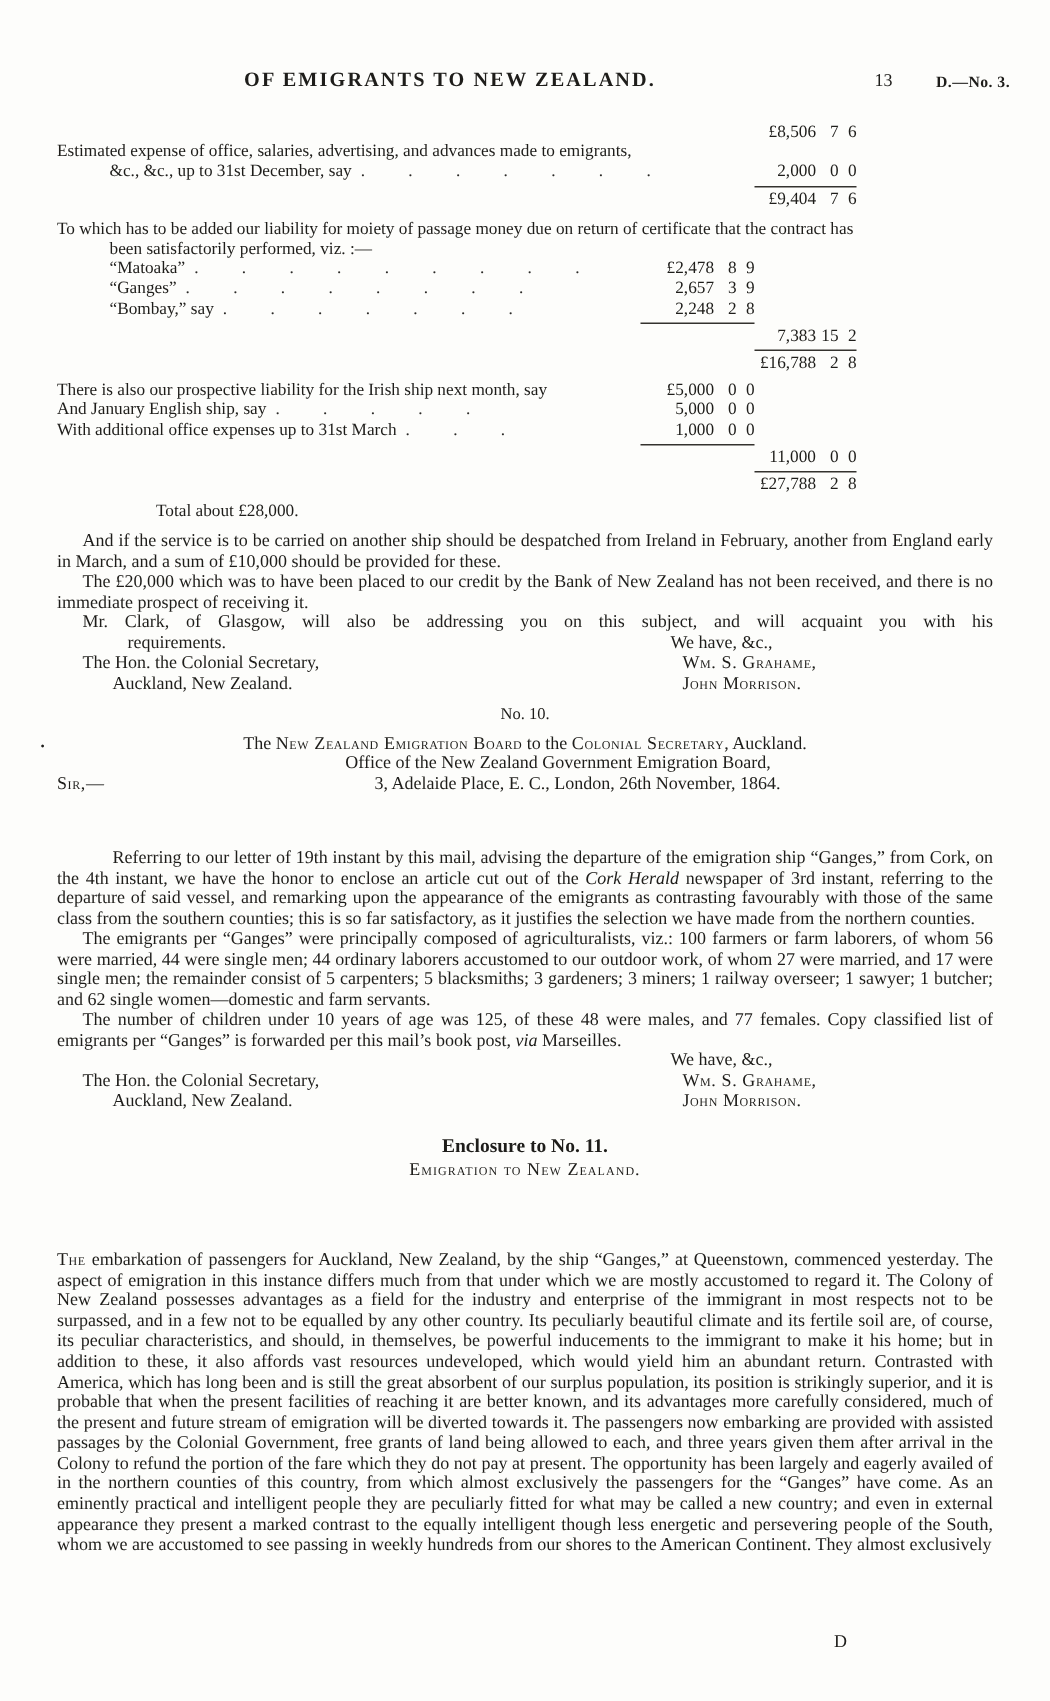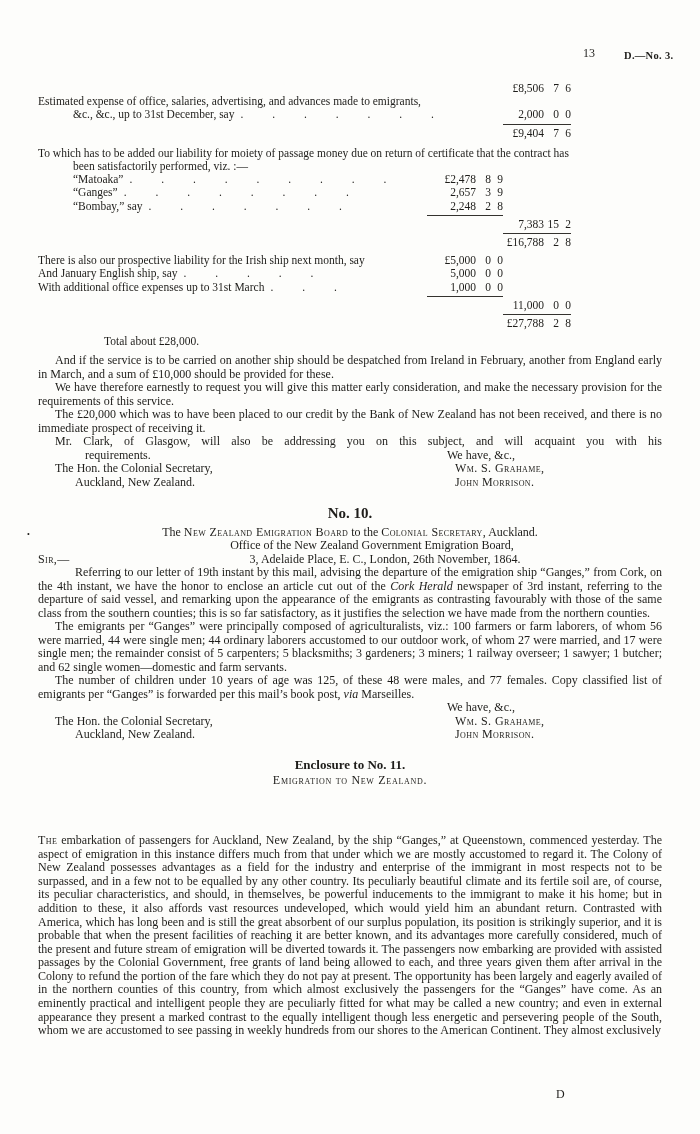--- a/index.html
+++ b/index.html
@@ -36,57 +36,58 @@
   .w-outer { width:68px; }
   .fin-text {}
   .hang { padding-left:35px; text-indent:-35px; }
   .mt7 { margin-top:7px; }
   .mt5 { margin-top:5px; }
   .total-note { margin-left:66px; margin-top:5px; }
 
   
   .paras { margin-top:6px; }
   .para { text-align:justify; text-indent:17px; }
-  .para.deep { text-indent:37px; }
+  .para.deep { text-indent:37px;margin-top:36px; }
   .para.noind { text-indent:0; }
   .jlast { text-align-last:justify; }
   .rel { position:relative;margin-left:47px; }
   .vh { height:13.5px; }
   .valed { position:absolute; left:362px; top:0; white-space:nowrap; }
 
   .sigrow { display:flex; }
   .sig-left { flex:1; }
   .ind18 { padding-left:17px; }
   .ind36 { padding-left:37px; }
   .sig-right { width:207px; flex:none; }
   .sc { font-variant:small-caps; letter-spacing:.4px; }
   .it { font-style:italic; }
 
   
-  .no10 { text-align:center; font-weight:bold; font-size:15px; margin-top:18px; margin-bottom:5px; }
+  .no10 { text-align:center; font-weight:normal; font-size:11px; margin-top:8px; margin-bottom:5px; }
   .addr-line { text-align:center; position:relative; }
   .margin-dot { position:absolute; left:-11px; top:2px; font-size:8px; }
   .office-line { text-align:center; padding-left:44px; }
   .date-line { text-align:center; padding-left:70px; position:relative; }
   .sal { position:absolute; left:0; top:0; }
 
   
   .encl-h { text-align:center; font-weight:bold; font-size:13px; margin-top:16px; }
   .encl-sub { text-align:center; margin:3px 0 7px; letter-spacing:.7px; }
   .encl-body { text-align:justify; line-height:13.6px;margin-top:46px; }
 
   .printer-mark { position:absolute; left:556px; top:1088px; font-size:12px; }
 </style>
 </head>
 <body>
 
 <div class="page">
   <div class="content">
 
     <div class="hdr">
+      <div class="hdr-title">OF EMIGRANTS TO NEW ZEALAND.</div>
       <div class="hdr-page">13</div>
       <div class="hdr-ref">D.—No. 3.</div>
     </div>
 
     <div class="fin">
 
       <div class="fr">
         <span class="fill"></span>
         <span class="amt outer">
           <span class="p">£8,506</span>
@@ -235,21 +236,20 @@
           <span class="s">2</span>
           <span class="d">8</span>
         </span>
       </div>
 
       <div class="total-note">Total about £28,000.</div>
     </div>
 
     <div class="paras">
       <div class="para">And if the service is to be carried on another ship should be despatched from Ireland in February, another from England early in March, and a sum of £10,000 should be provided for these.</div>
-      <div class="para">We have therefore earnestly to request you will give this matter early consideration, and make the necessary provision for the requirements of this service.</div>
       <div class="para">The £20,000 which was to have been placed to our credit by the Bank of New Zealand has not been received, and there is no immediate prospect of receiving it.</div>
       <div class="para jlast">Mr. Clark, of Glasgow, will also be addressing you on this subject, and will acquaint you with his</div>
       <div class="rel">
         <span>requirements.</span>
         <span class="valed">We have, &amp;c.,</span>
       </div>
       <div class="sigrow">
         <span class="sig-left ind18">The Hon. the Colonial Secretary,</span>
         <span class="sig-right sc">Wm. S. Grahame,</span>
       </div>

